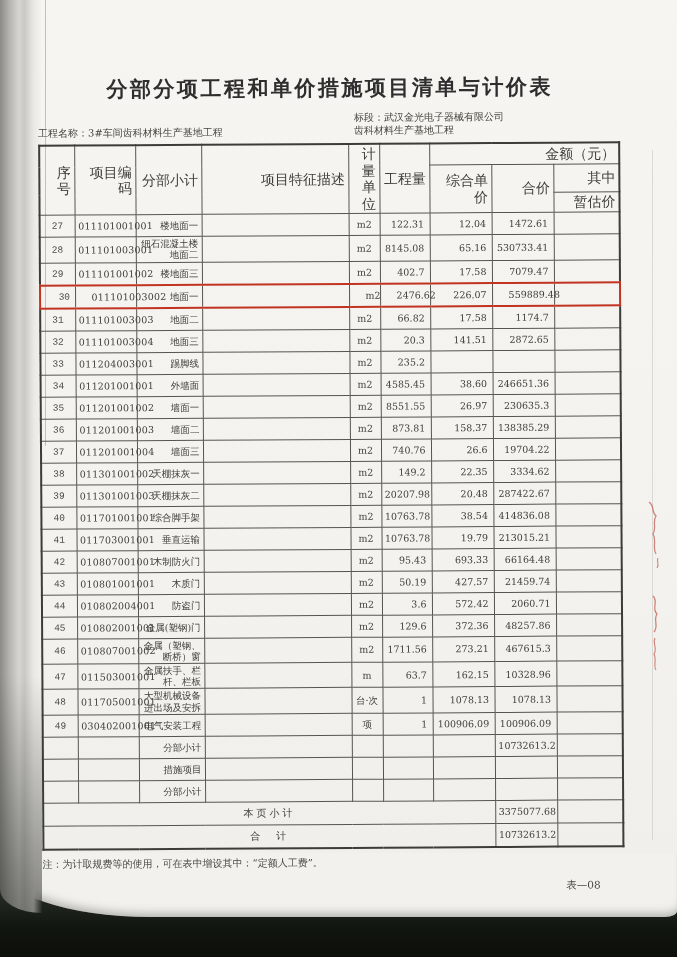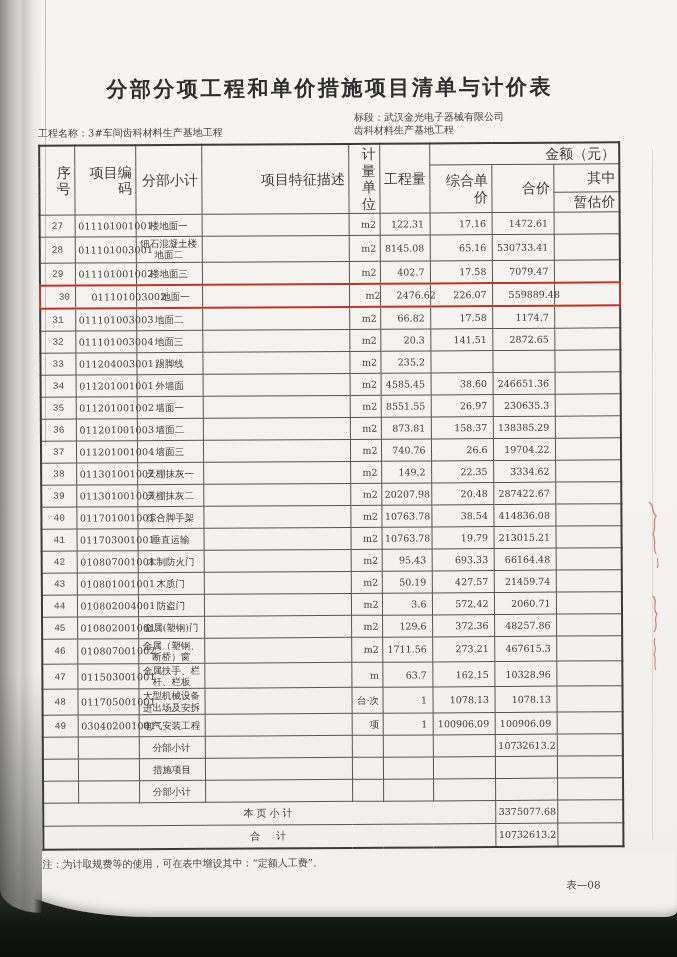--- a/index.html
+++ b/index.html
@@ -43,23 +43,23 @@
   col.c5{width:31px}col.c6{width:50px}col.c7{width:62px}col.c8{width:62px}col.c9{width:66px}
   th,td{border:1px solid #565650;padding:1px 3px;line-height:1.18;
         font-weight:normal;vertical-align:middle;}
   table{border:2px solid #3c3c38;}
   thead th{text-align:right;font-size:14px;height:18px;}
   thead tr.h2 th{height:25px;}
   thead tr.h3 th{height:17px;margin-top:20px;}
   tbody td{height:19px;}
   td.c-no{text-align:center;color:#4c4c46;font-family:Liberation Mono, monospace;}
   td.c-code{text-align:center;letter-spacing:.2px;}
-  td.c-name{text-align:center;}
+  td.c-name{text-align:right;}
   td.c-qty,td.c-price,td.c-total{text-align:right;padding-right:5px;}
-  td.c-unit{text-align:right;}
+  td.c-unit{text-align:center;}
   tfoot td{height:20px;}
   tfoot td.f-label{text-align:center;letter-spacing:3px;font-size:10px;}
   tfoot td.f-total{text-align:left;padding-right:5px;margin-left:11px;}
 
   
   tr.highlight td{border-top:2px solid #c23422;border-bottom:2px solid #c23422;padding-left:16px;}
   tr.highlight td:first-child{border-left:2px solid #c23422;}
   tr.highlight td:last-child{border-right:2px solid #c23422;}
 
   .note-line{margin-top:7px;font-size:10px;color:#4a4a44;}
@@ -116,21 +116,21 @@
         </tr>
       </thead>
       <tbody>
           <tr>
             <td class="c-no">27</td>
             <td class="c-code">011101001001</td>
             <td class="c-name">楼地面一</td>
             <td class="c-desc"></td>
             <td class="c-unit">m2</td>
             <td class="c-qty">122.31</td>
-            <td class="c-price">17.16</td>
+            <td class="c-price">12.04</td>
             <td class="c-total">1472.61</td>
             <td class="c-prov"></td>
           </tr>
           <tr>
             <td class="c-no">28</td>
             <td class="c-code">011101003001</td>
             <td class="c-name">细石混凝土楼地面二</td>
             <td class="c-desc"></td>
             <td class="c-unit">m2</td>
             <td class="c-qty">8145.08</td>

